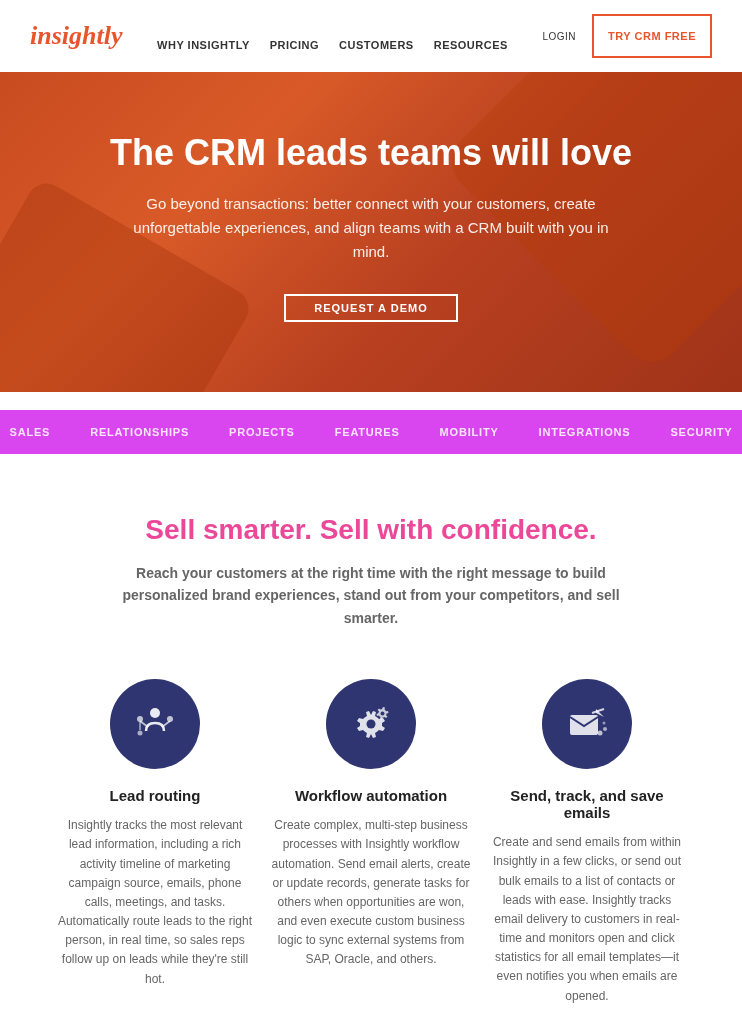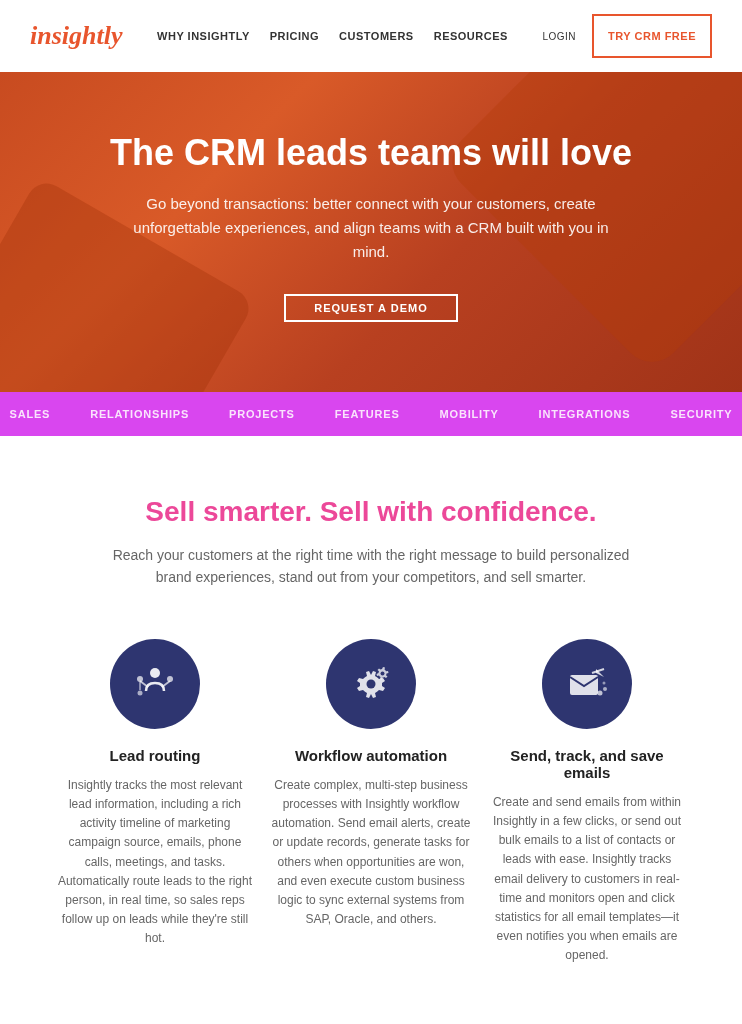--- a/index.html
+++ b/index.html
@@ -15,21 +15,21 @@
       position: relative;
       z-index: 10;
     }
     .logo {
       font-family: Georgia, serif;
       font-style: italic;
       font-size: 26px;
       font-weight: bold;
       color: #e8552d;
     }
-    nav { display: flex; gap: 20px; }
+    nav { display: flex; gap: 20px; margin-top: 18px; }
     nav a {
       font-size: 11px;
       font-weight: 700;
       color: #333;
       text-decoration: none;
       letter-spacing: 0.5px;
       text-transform: uppercase;
     }
     .header-actions { display: flex; align-items: center; gap: 16px; }
     .login-link {
@@ -139,20 +139,21 @@
       font-weight: 700;
       color: #ec4899;
       margin-bottom: 16px;
     }
     .features-subtitle {
       font-size: 14px;
       color: #666;
       line-height: 1.6;
       max-width: 520px;
       margin: 0 auto 50px;
+      font-weight: bold;
     }
     .features-grid {
       display: flex;
       justify-content: center;
       gap: 16px;
       flex-wrap: wrap;
     }
     .feature-item {
       max-width: 200px;
       text-align: center;

